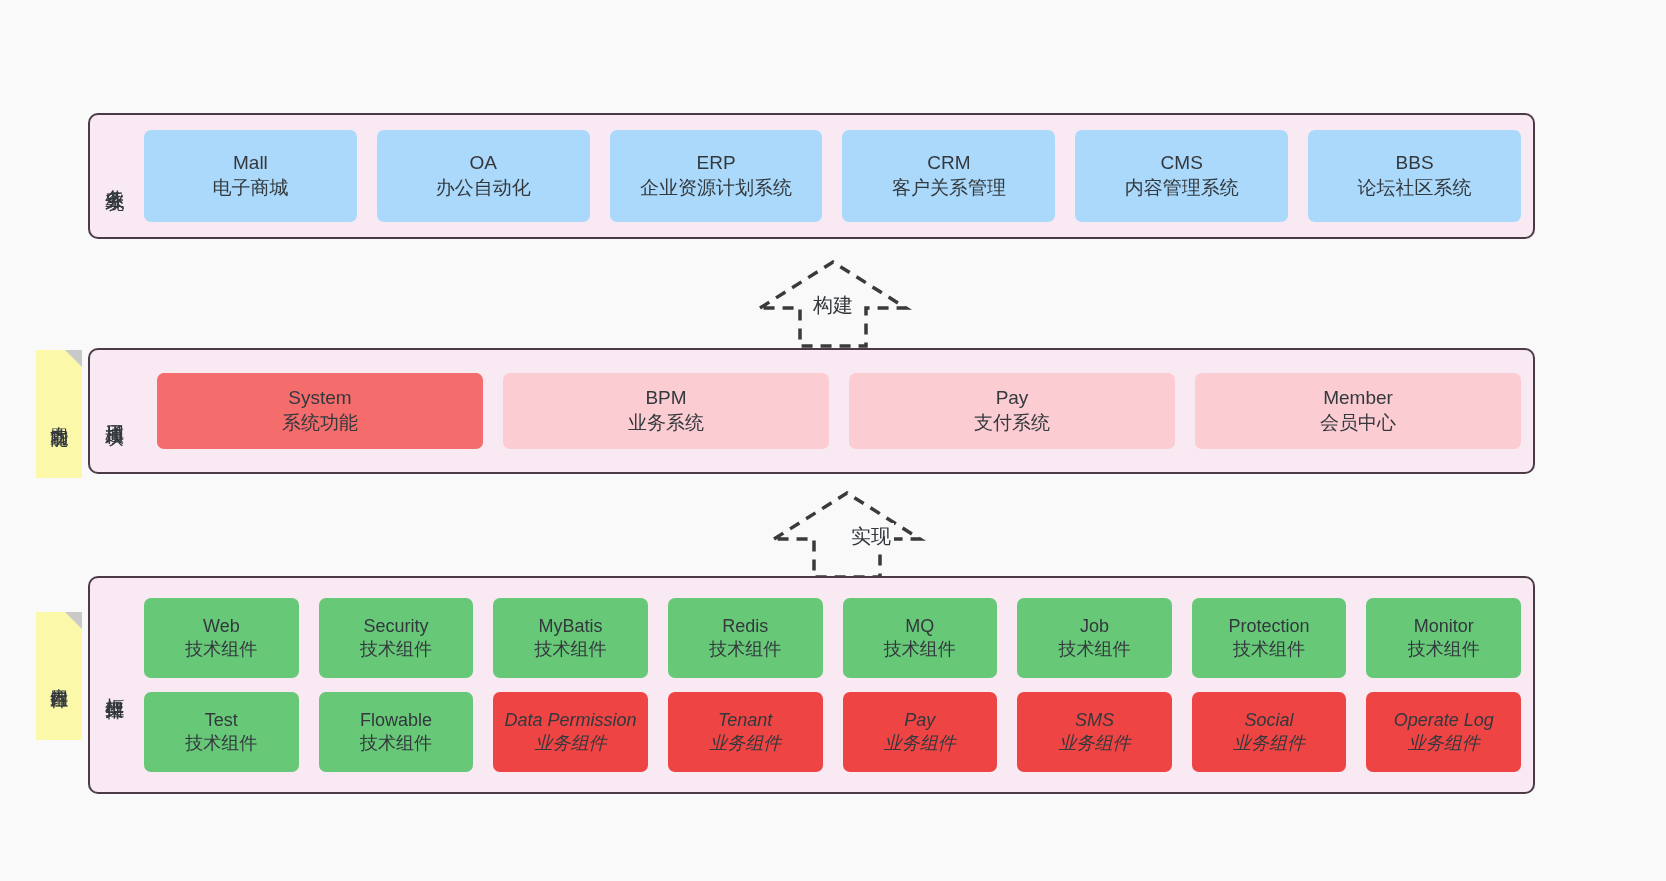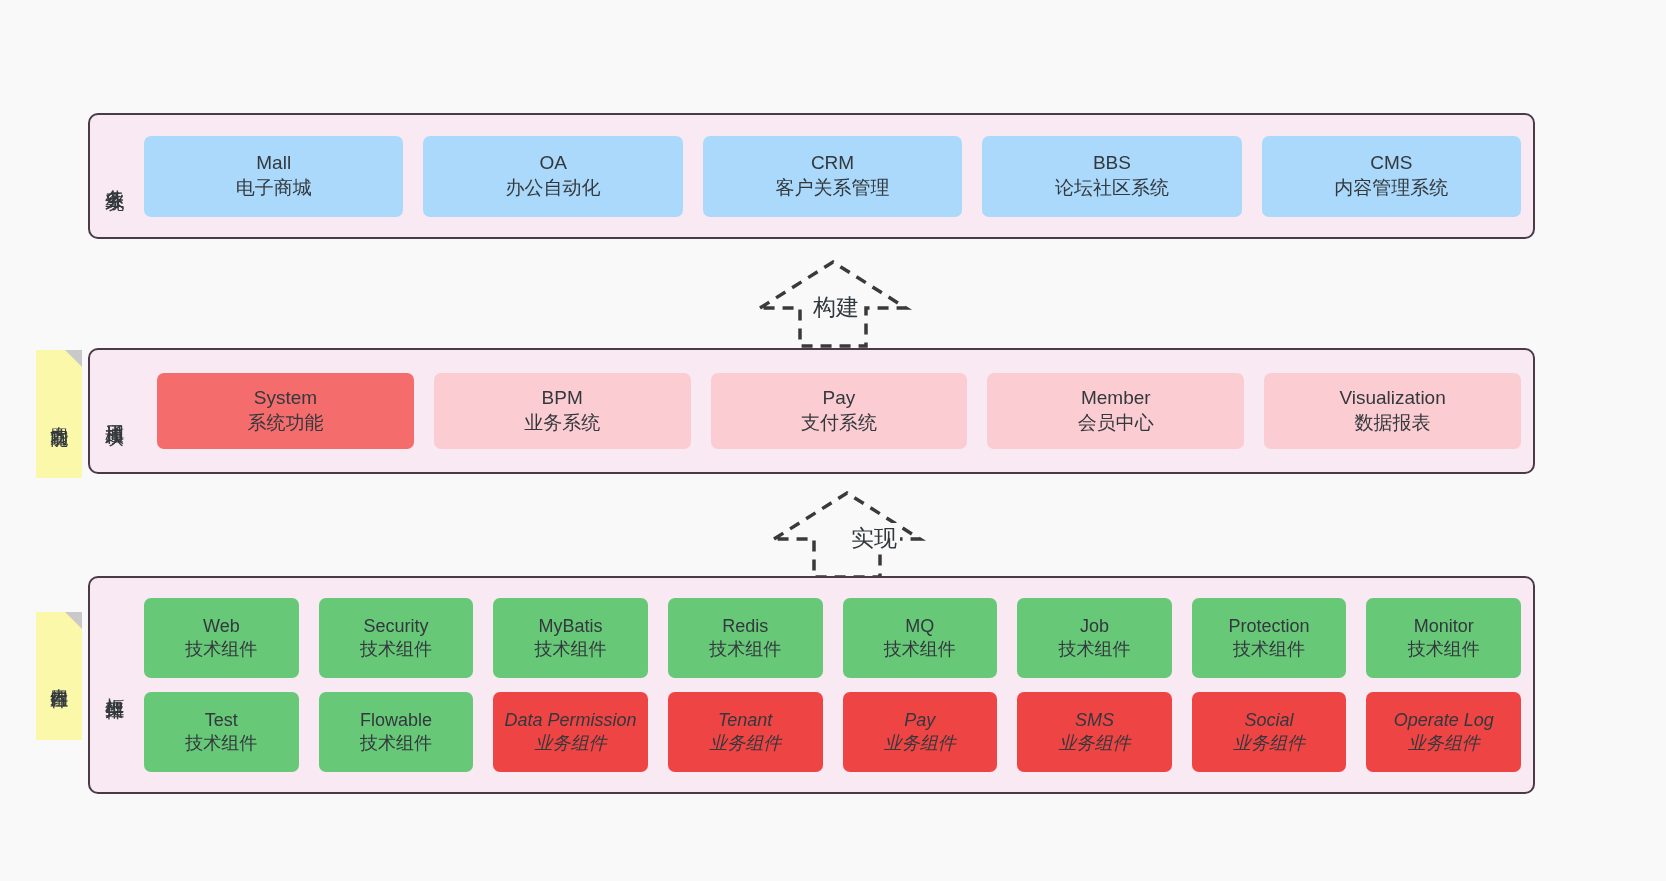--- a/index.html
+++ b/index.html
@@ -70,21 +70,21 @@
   .card .cn { display: block; }
 
   .c-blue       { background: #abd9fb; }
   .c-red        { background: #f56c6c; }
   .c-pink       { background: #fbcdd3; }
   .c-green      { background: #67c878; }
   .c-lightgreen { background: #ef4444; font-style: italic; }
 
   
   #layer-business { left: 88px;  top: 113px; width: 1447px; height: 126px; }
-  #layer-business .row { height: 81px; }
+  #layer-business .row { height: 92px; }
 
   #layer-common   { left: 88px;  top: 348px; width: 1447px; height: 126px; }
   #layer-common .row { height: 76px; padding-left: 13px; }
 
   #layer-framework{ left: 88px;  top: 576px; width: 1447px; height: 218px; }
   #layer-framework .row { height: 80px; border-radius: 27px; }
   #layer-framework .card { font-size: 18px; }
 
   
   .note {
@@ -109,21 +109,21 @@
     border-left: 17px solid transparent;
     border-top: 17px solid #c9c9c9;
   }
   #note-common    { left: 36px; top: 350px; height: 128px; }
   #note-framework { left: 36px; top: 612px; height: 128px; }
 
   
   .arrow-wrap { position: absolute; }
   .arrow-label {
     position: absolute;
-    font-size: 23px;
+    font-size: 20px;
     color: #33383d;
     background: #f9f9f9;
     padding: 0 3px;
     user-select: none;
     white-space: nowrap;
   }
   #arrow-build   { left: 748px; top: 256px; width: 170px; height: 92px; }
   #arrow-build .arrow-label   { left: 62px; top: 36px; }
   #arrow-impl    { left: 762px; top: 487px; width: 170px; height: 92px; }
   #arrow-impl  .arrow-label   { left: 62px; top: 36px; margin-left: 24px; }
@@ -139,30 +139,34 @@
       <div class="row">
         <div class="card c-blue">
           <span class="en">Mall</span>
           <span class="cn">电子商城</span>
         </div>
         <div class="card c-blue">
           <span class="en">OA</span>
           <span class="cn">办公自动化</span>
         </div>
         <div class="card c-blue">
+          <span class="en">ERP</span>
+          <span class="cn">企业资源计划系统</span>
+        </div>
+        <div class="card c-blue">
           <span class="en">CRM</span>
           <span class="cn">客户关系管理</span>
         </div>
         <div class="card c-blue">
+          <span class="en">CMS</span>
+          <span class="cn">内容管理系统</span>
+        </div>
+        <div class="card c-blue">
           <span class="en">BBS</span>
           <span class="cn">论坛社区系统</span>
-        </div>
-        <div class="card c-blue">
-          <span class="en">CMS</span>
-          <span class="cn">内容管理系统</span>
         </div>
       </div>
     </div>
   </div>
 
   <div class="arrow-wrap" id="arrow-build">
     <svg width="170" height="92" viewBox="0 0 170 92">
       <path d="M 12 52 L 85 6 L 158 52 L 118 52 L 118 90 L 52 90 L 52 52 Z" fill="none" stroke="#3a3a3a" stroke-width="3.5" stroke-dasharray="11 8" stroke-linejoin="miter"></path>
     </svg>
     <span class="arrow-label">构建</span>
@@ -186,24 +190,20 @@
           <span class="cn">业务系统</span>
         </div>
         <div class="card c-pink">
           <span class="en">Pay</span>
           <span class="cn">支付系统</span>
         </div>
         <div class="card c-pink">
           <span class="en">Member</span>
           <span class="cn">会员中心</span>
         </div>
-        <div class="card c-pink">
-          <span class="en">Visualization</span>
-          <span class="cn">数据报表</span>
-        </div>
       </div>
     </div>
   </div>
 
   <div class="arrow-wrap" id="arrow-impl">
     <svg width="170" height="92" viewBox="0 0 170 92">
       <path d="M 12 52 L 85 6 L 158 52 L 118 52 L 118 90 L 52 90 L 52 52 Z" fill="none" stroke="#3a3a3a" stroke-width="3.5" stroke-dasharray="11 8" stroke-linejoin="miter"></path>
     </svg>
     <span class="arrow-label">实现</span>
   </div>

